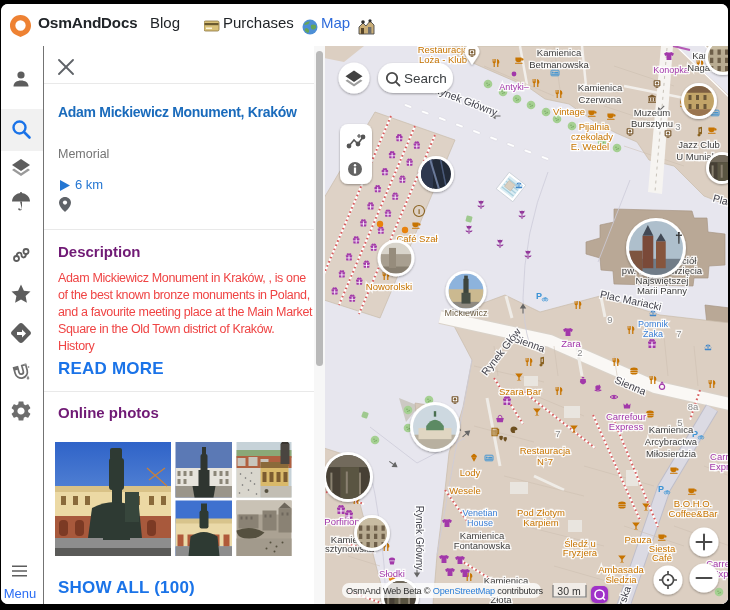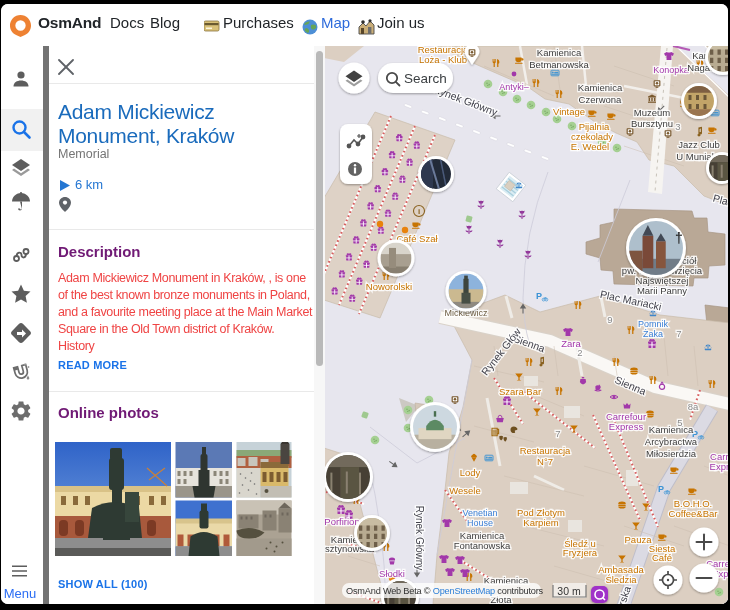--- a/index.html
+++ b/index.html
@@ -2,70 +2,69 @@
 <html><head>
 <meta charset="utf-8">
 <style>
   html,body{margin:0;padding:0;background:#000;}
   body{width:730px;height:610px;position:relative;overflow:hidden;font-family:"Liberation Sans",sans-serif;}
   .app{position:absolute;left:1px;top:4px;width:727px;height:600px;background:#fff;border-radius:7px;overflow:hidden;}
   
   .nav{position:absolute;left:0;top:0;width:100%;height:42px;background:#fff;z-index:30;}
   .nav .item{position:absolute;top:0;height:38px;line-height:38px;font-size:15px;color:#212529;white-space:nowrap;}
   
-  .sidebar{position:absolute;left:0;top:42px;width:42px;height:558px;background:#fff;border-right:6px solid #737373;z-index:25;}
+  .sidebar{position:absolute;left:0;top:42px;width:42px;height:558px;background:#fff;border-right:1px solid #737373;z-index:25;}
   .sb-ic{position:absolute;left:8px;width:24px;height:24px;}
   .sb-active{position:absolute;left:0;top:63px;width:42px;height:42px;background:#f1f1f1;}
   
   .panel{position:absolute;left:43px;top:42px;width:281px;height:558px;background:#fff;z-index:20;overflow:hidden;}
   .pc{position:absolute;left:14px;}
   .divider{position:absolute;left:0;width:270px;height:1px;background:#e9e9e9;}
-  .title{color:#1a6bbc;font-weight:normal;font-size:21px;letter-spacing:-0.3px;line-height:24px;}
+  .title{color:#1a6bbc;font-weight:bold;font-size:14px;letter-spacing:-0.3px;line-height:24px;}
   .gray{color:#757575;font-size:12.5px;}
   .blue{color:#2476d2;}
   .bodytext{color:#ef4444;font-size:12.5px;letter-spacing:-0.35px;line-height:17px;}
-  .linkcaps{color:#1a73e8;font-weight:bold;font-size:11px;letter-spacing:0.2px;}
+  .linkcaps{color:#1a73e8;font-weight:bold;font-size:17px;letter-spacing:0.2px;}
   .h2{color:#701a75;font-weight:bold;font-size:15px;}
   .scrolltrack{position:absolute;left:313px;top:42px;width:11px;height:558px;background:#f7f7f7;z-index:21;}
   .scrollthumb{position:absolute;left:2px;top:5px;width:7px;height:315px;background:#b9b9b9;border-radius:4px;}
   
   .map{position:absolute;left:323px;top:42px;width:404px;height:558px;z-index:10;background:#e7e6ee;}
   
   .frame{position:absolute;background:#000;z-index:90;}
 </style>
 </head>
 <body>
 <div class="app">
 
   <div class="nav">
     <svg style="position:absolute;left:8px;top:10px" width="23" height="24" viewBox="0 0 24 25">
       <path d="M12 1 C5.9 1 1 5.9 1 12 c0 4.4 2.6 8.2 6.4 9.9 L12 24 l4.6 -2.1 C20.4 20.2 23 16.4 23 12 C23 5.9 18.1 1 12 1 Z M12 6.6 a5.4 5.4 0 1 1 0 10.8 a5.4 5.4 0 1 1 0-10.8 Z" fill="#ee8233"></path>
     </svg>
     <div class="item" style="left:37px;font-weight:bold;font-size:15.5px;letter-spacing:-0.2px;">OsmAnd</div>
-    <div class="item" style="left:109px;">Docs</div>
+    <div class="item" style="left:100px;font-weight:bold;">Docs</div>
     <div class="item" style="left:149px;text-align:center;">Blog</div>
     <svg style="position:absolute;left:203px;top:16px;" width="16" height="14" viewBox="0 0 16 14">
       <rect x="0" y="1" width="15" height="10" rx="1.5" fill="#d9c178" stroke="#8a7440" stroke-width="0.8"></rect>
       <rect x="0.5" y="3" width="14" height="2.2" fill="#6b5a30"></rect>
       <rect x="2" y="7.5" width="6" height="1.6" fill="#fdf6dd"></rect>
     </svg>
     <div class="item" style="left:222px;text-align:center;">Purchases</div>
     <svg style="position:absolute;left:301px;top:15px;" width="16" height="16" viewBox="0 0 16 16">
       <circle cx="8" cy="8" r="7.5" fill="#4d8fd6"></circle>
       <path d="M3 4 Q5 2 8 2.5 Q7 5 5 5.5 Q3.5 6 2 5.5Z M9 6 q3-1 5 0.5 q1 2-1 3.5 q-3 1.5-4-1 q-0.5-2 0-3Z M4 9 q2 0 3 2 q0.5 2-1 3 q-2.5-0.5-3.5-3 q0.5-1.5 1.5-2Z" fill="#66a558"></path>
     </svg>
     <div class="item" style="left:320px;color:#2e6bdb;">Map</div>
     <svg style="position:absolute;left:357px;top:15px;" width="17" height="16" viewBox="0 0 17 16">
       <path d="M1 15 L1 8 L5 4 L8 7 L12 2 L16 6 L16 15 Z" fill="#c9ad77" stroke="#4a4a4a" stroke-width="0.9"></path>
       <circle cx="5" cy="3" r="1.8" fill="#2f2f2f"></circle>
       <circle cx="12" cy="1.8" r="1.6" fill="#2f2f2f"></circle>
       <rect x="3" y="9" width="3" height="6" fill="#58462a"></rect>
       <rect x="10" y="8" width="3.4" height="7" fill="#6e6e6e"></rect>
     </svg>
-    <div class="item" style="left:376px;">Join us</div>
   </div>
 
   <div class="sidebar">
     <div class="sb-active"></div>
 
     <svg class="sb-ic" style="top:21px" viewBox="0 0 24 24">
         <circle cx="12" cy="8" r="3.6" fill="#5d5d5d"></circle>
         <path d="M4.5 19.5 c0-4 3.4-6 7.5-6 s7.5 2 7.5 6 Z" fill="#5d5d5d"></path>
       </svg>
 

